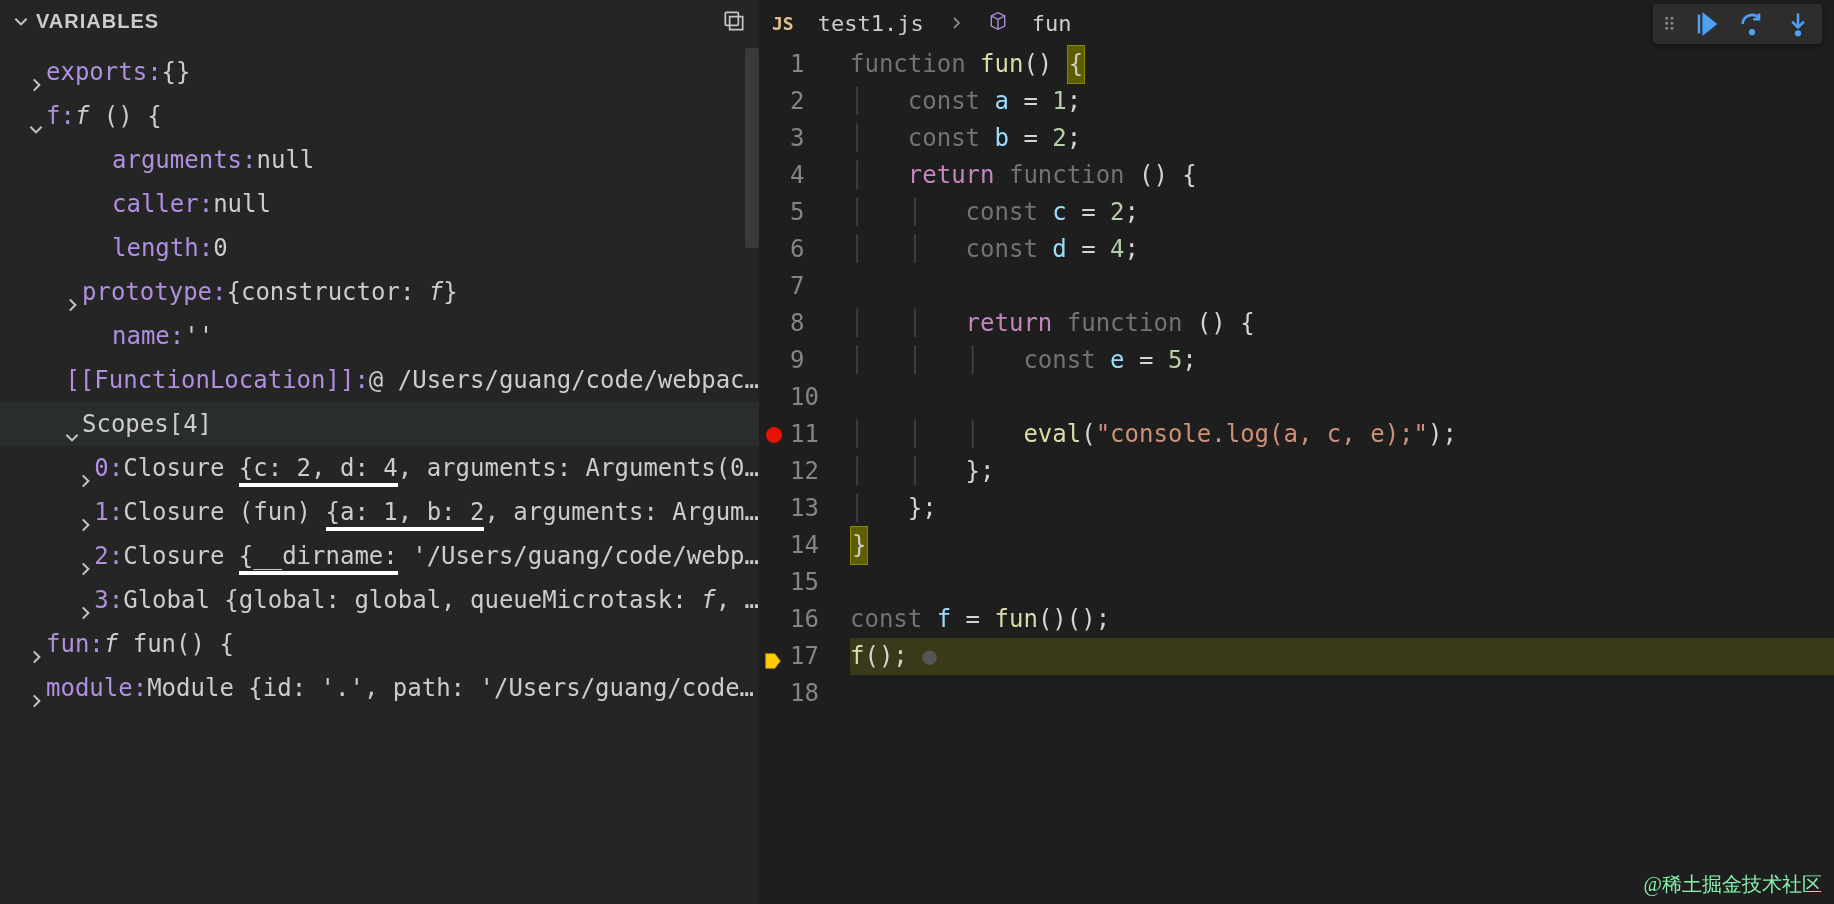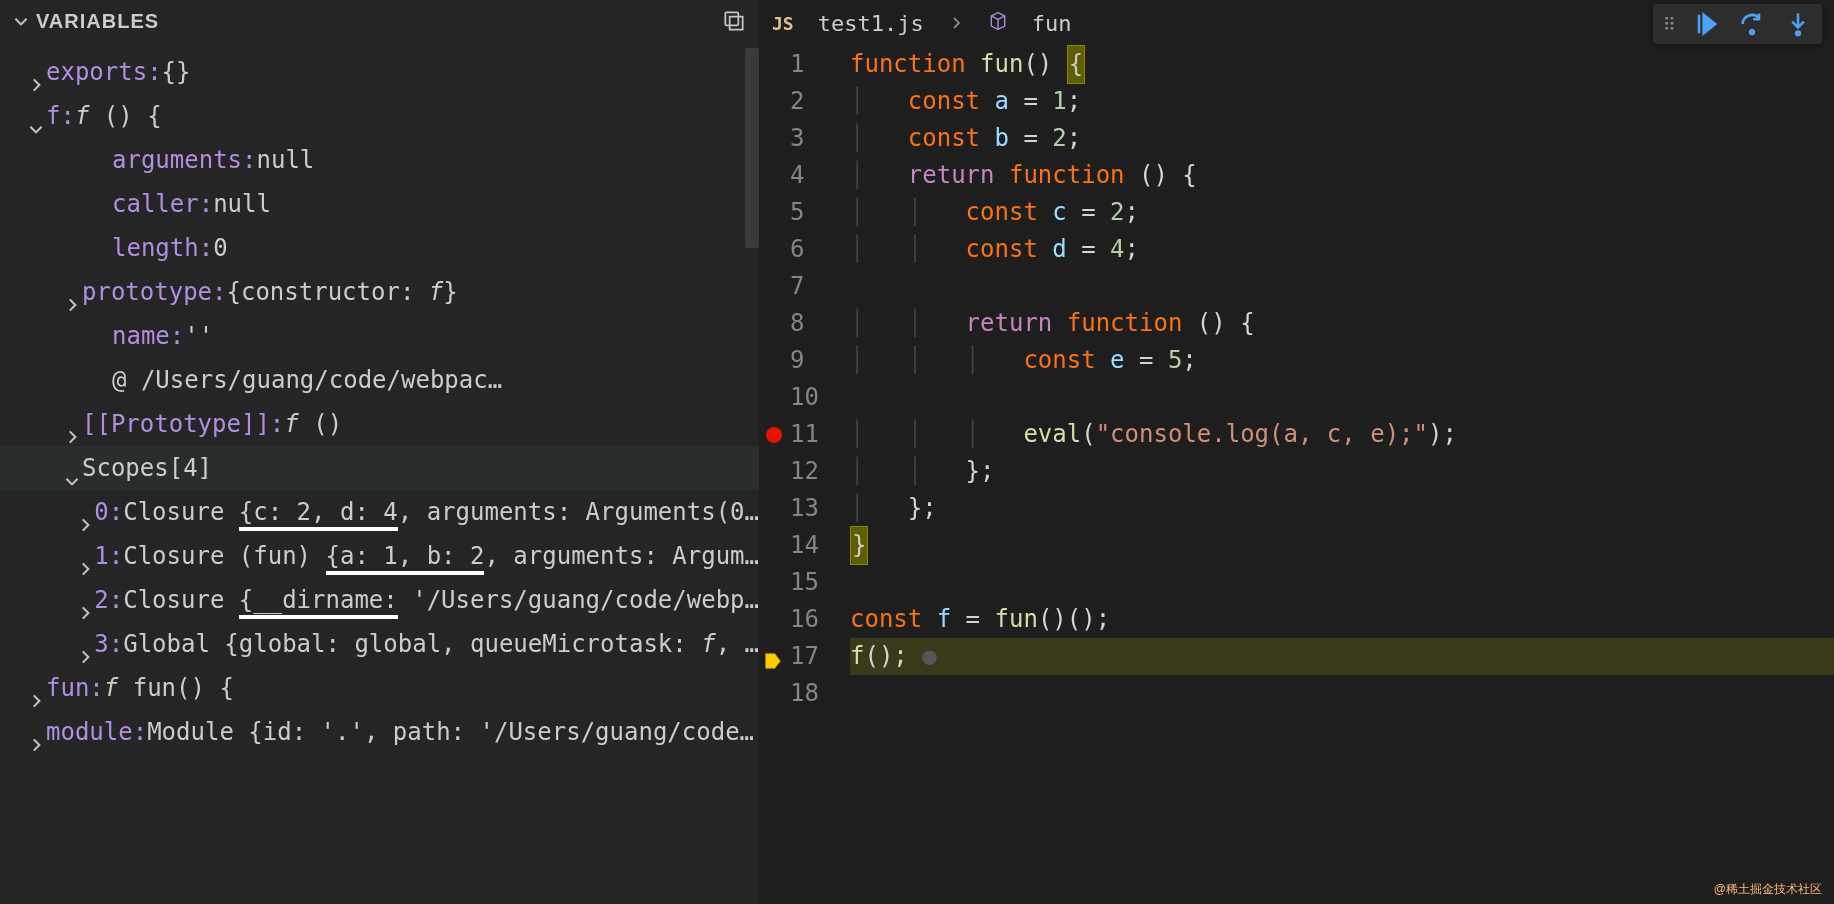--- a/index.html
+++ b/index.html
@@ -123,35 +123,35 @@
   .code { flex:1; white-space:pre; }
   .eline { display:flex; height:37px; align-items:center; }
   .bp-red { width:16px; height:16px; background:#e51400; border-radius:50%; margin-left:6px; }
   .bp-cur {
     width:22px; height:22px;
     margin-left:2px;
   }
   .bp-cur svg { width:22px; height:22px; }
   .hl-current { background:#3a3a1a; }
   .hl-brace { background:#5e5e00; border:1px solid #888800; padding:0 1px; }
-  .tk-blue { color:#f97316; }
+  .tk-blue { color:#737373; }
   .tk-fn { color:#dcdcaa; }
   .tk-const { color:#9cdcfe; }
   .tk-num { color:#b5cea8; }
   .tk-kw { color:#c586c0; }
   .tk-str { color:#ce9178; }
   .tk-plain { color:#d4d4d4; }
   .indent-guide { color:#404040; }
   .watermark {
     position:absolute;
     bottom:6px;
     right:12px;
-    color:#fdba74;
-    font-size:12px;
-    font-family:Liberation Sans, sans-serif;
+    color:#86efac;
+    font-size:20px;
+    font-family:Liberation Serif, serif;
   }
   .dim-circle { color:#555; }
 </style>
 </head>
 <body>
 
 <div class="panel-left">
   <div class="var-header">
     <span class="chev">
       <svg viewBox="0 0 16 16" fill="none" stroke="currentColor" stroke-width="1.8">
@@ -217,31 +217,22 @@
       </div>
       <div class="row">
         <span class="indent" style="width:92px"></span>
         <span class="gap"></span>
         <span class="key">name:</span>
         <span class="val"> ''</span>
       </div>
       <div class="row">
         <span class="indent" style="width:92px"></span>
         <span class="gap"></span>
+        <span class="key">[[FunctionLocation]]:</span>
         <span class="val"> @ /Users/guang/code/webpac…</span>
-      </div>
-      <div class="row">
-        <span class="indent" style="width:62px"></span>
-        <span class="chev-r">
-          <svg viewBox="0 0 16 16" fill="none" stroke="currentColor" stroke-width="1.8">
-            <path d="M6 3l5 5-5 5"></path>
-          </svg>
-        </span>
-        <span class="key">[[Prototype]]:</span>
-        <span class="val"> <span class="italic">f</span> ()</span>
       </div>
       <div class="row selected">
         <span class="indent" style="width:62px"></span>
         <span class="chev-d">
           <svg viewBox="0 0 16 16" fill="none" stroke="currentColor" stroke-width="1.8">
             <path d="M3 6l5 5 5-5"></path>
           </svg>
         </span>
         <span class="val"> Scopes[4]</span>
       </div>

